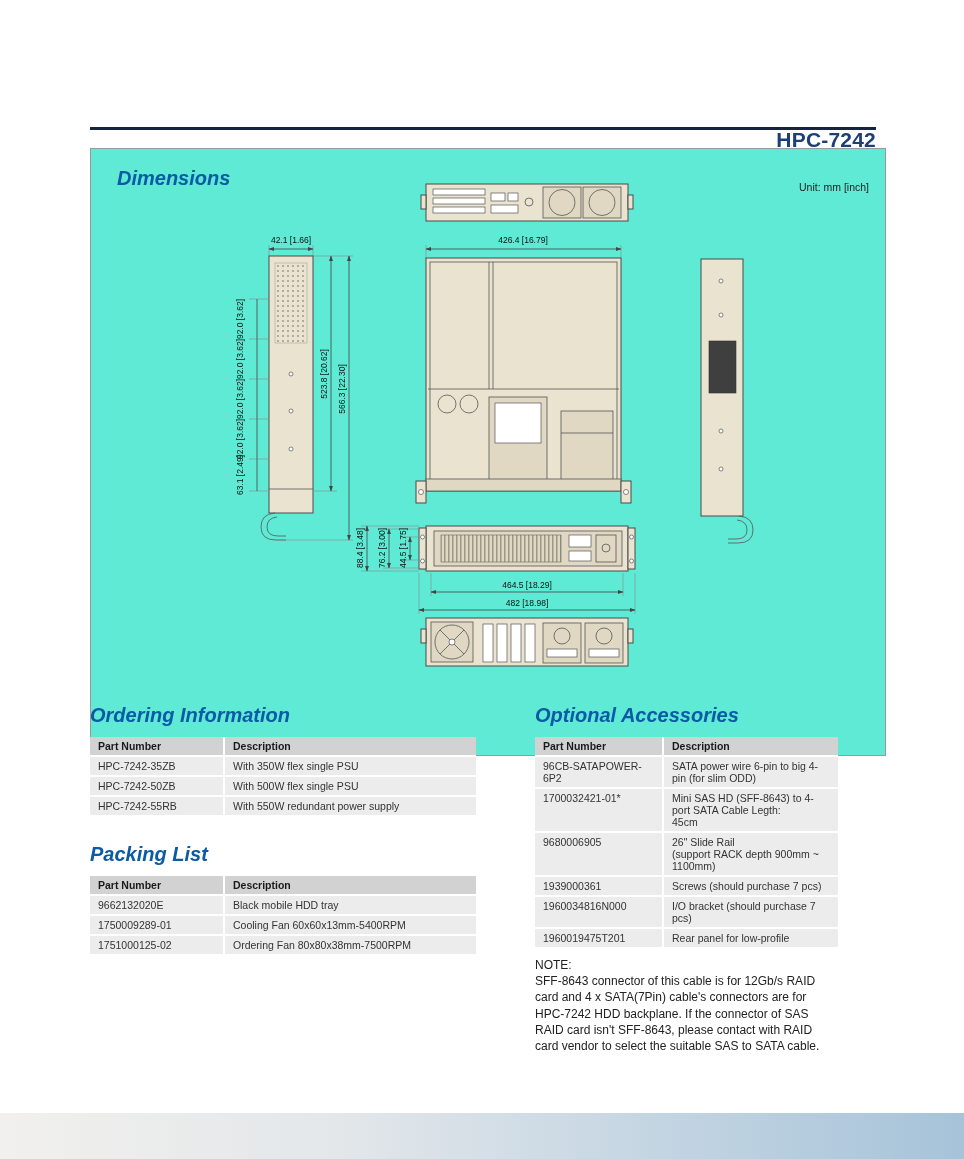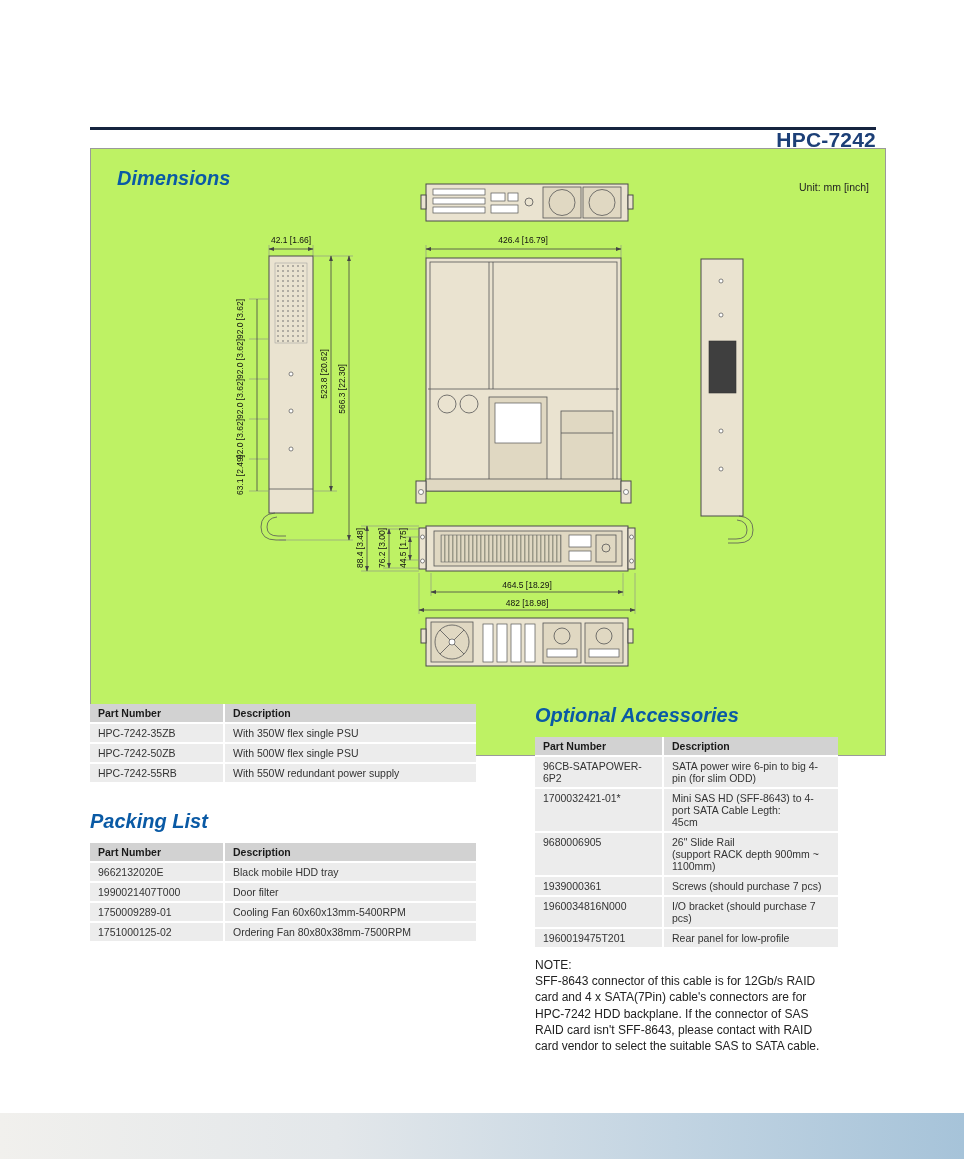--- a/index.html
+++ b/index.html
@@ -11,21 +11,21 @@
   .product-title {
     position:absolute; top:92px; right:88px;
     font-size:21px; font-weight:bold; color:#1c3f77; letter-spacing:.2px;margin-top:36px;
   }
   .top-rule {
     position:absolute; top:127px; left:90px; width:786px; height:3px;
     background:#16243f;
   }
   .dims-box {
     position:absolute; left:90px; top:148px; width:796px; height:608px;
-    border:1px solid #9a9a9a; background:#bef264;text-align:right;
+    border:1px solid #9a9a9a; background:#5eead4;text-align:right;
   }
   .dims-title {
     position:absolute; left:26px; top:18px;
     font-size:20px; font-weight:bold; font-style:italic; color:#0a5aa5;
   }
   .unit-label { position:absolute; right:16px; top:32px; font-size:10.5px; color:#222; }
   .dims-svg { position:absolute; left:0; top:0; width:794px; height:538px; }
 
   
   .chassis { fill:#eae3d0; stroke:#4a4a4a; stroke-width:1; }
@@ -237,20 +237,21 @@
       <circle class="lnc" cx="471" cy="487" r="8"></circle>
       <rect class="hole" x="456" y="500" width="30" height="8"></rect>
       <rect class="part" x="494" y="474" width="38" height="40"></rect>
       <circle class="lnc" cx="513" cy="487" r="8"></circle>
       <rect class="hole" x="498" y="500" width="30" height="8"></rect>
     </g>
   </svg>
 </div>
 
 <div class="col-left">
+  <h2 class="sec-title">Ordering Information</h2>
   <table>
     <colgroup>
         <col class="col-part">
         <col>
       </colgroup>
     <thead>
       <tr>
         <th>Part Number</th>
         <th>Description</th>
       </tr>
@@ -280,24 +281,20 @@
     <thead>
       <tr>
         <th>Part Number</th>
         <th>Description</th>
       </tr>
     </thead>
     <tbody>
       <tr>
         <td>9662132020E</td>
         <td>Black mobile HDD tray</td>
-      </tr>
-      <tr>
-        <td>1990021407T000</td>
-        <td>Door filter</td>
       </tr>
       <tr>
         <td>1750009289-01</td>
         <td>Cooling Fan 60x60x13mm-5400RPM</td>
       </tr>
       <tr>
         <td>1751000125-02</td>
         <td>Ordering Fan 80x80x38mm-7500RPM</td>
       </tr>
     </tbody>

